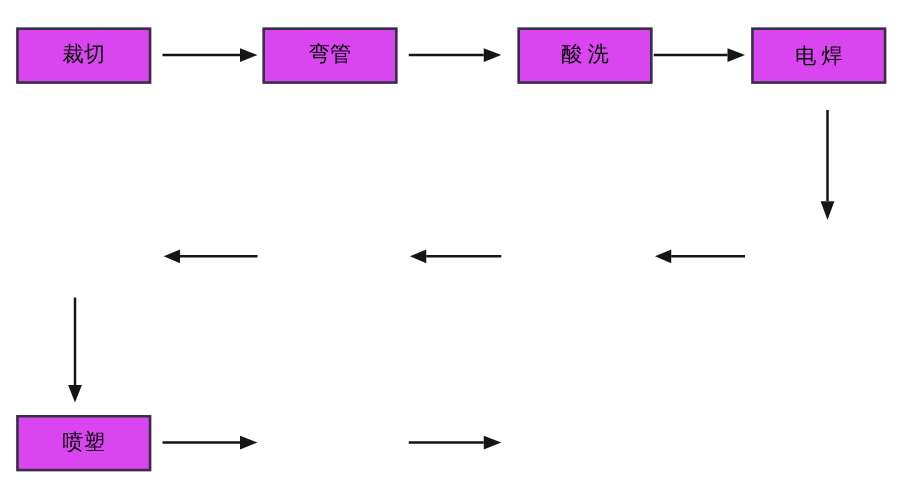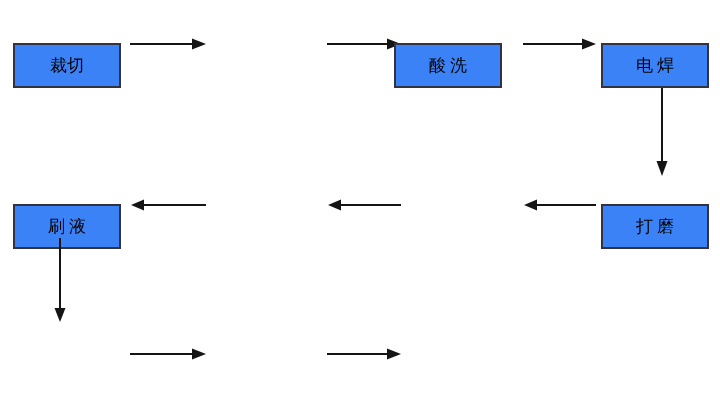--- a/index.html
+++ b/index.html
@@ -15,44 +15,43 @@
     width: 720px;
     height: 400px;
     background: #ffffff;
     overflow: hidden;
   }
   .node {
     position: absolute;
     box-sizing: border-box;
     width: 108px;
     height: 45px;
-    background: #3b82f6;
+    background: #d946ef;
     border: 2px solid #33333f;
     display: flex;
     align-items: center;
     justify-content: center;
     color: #000000;
     font-size: 17px;
     line-height: 1;
     letter-spacing: 0px;
     white-space: nowrap;
     user-select: none;
-    margin-top: 21px;
   }
   .node.spaced {
     letter-spacing: 4px;
     text-indent: 4px;
   }
   
   .r1 { top: 22px; }
   .r2 { top: 183px; }
   .r3 { top: 332px; }
   .c1 { left: 13px; }
   .c2 { left: 210px; }
-  .c3 { left: 394px; }
+  .c3 { left: 414px; }
   .c4 { left: 601px; font-family: Liberation Serif, serif; }
 
   
   .arrow-h {
     position: absolute;
     height: 14px;
     display: block;
   }
   .arrow-v {
     position: absolute;
@@ -70,20 +69,21 @@
 
   <div class="node r1 c1">裁切</div>
 
   <div class="arrow-h" style="left:130px; top:37px; width:76px;">
     <svg width="76" height="14" viewBox="0 0 76 14">
       <line class="astroke" x1="0" y1="7" x2="62" y2="7"></line>
       <polygon class="ahead" points="62,1.5 76,7 62,12.5"></polygon>
     </svg>
   </div>
 
+  <div class="node r1 c2">弯管</div>
 
   <div class="arrow-h" style="left:327px; top:37px; width:74px;">
     <svg width="74" height="14" viewBox="0 0 74 14">
       <line class="astroke" x1="0" y1="7" x2="60" y2="7"></line>
       <polygon class="ahead" points="60,1.5 74,7 60,12.5"></polygon>
     </svg>
   </div>
 
   <div class="node r1 c3 spaced">酸洗</div>
 
@@ -96,21 +96,20 @@
 
   <div class="node r1 c4 spaced">电焊</div>
 
   <div class="arrow-v" style="left:655px; top:88px; height:88px;">
     <svg width="14" height="88" viewBox="0 0 14 88">
       <line class="astroke" x1="7" y1="0" x2="7" y2="73"></line>
       <polygon class="ahead" points="1.5,73 12.5,73 7,88"></polygon>
     </svg>
   </div>
 
-  <div class="node r2 c1 spaced">刷液</div>
 
   <div class="arrow-h" style="left:131px; top:198px; width:75px;">
     <svg width="75" height="14" viewBox="0 0 75 14">
       <line class="astroke" x1="75" y1="7" x2="13" y2="7"></line>
       <polygon class="ahead" points="13,1.5 13,12.5 0,7"></polygon>
     </svg>
   </div>
 
 
   <div class="arrow-h" style="left:328px; top:198px; width:73px;">
@@ -121,29 +120,29 @@
   </div>
 
 
   <div class="arrow-h" style="left:524px; top:198px; width:72px;">
     <svg width="72" height="14" viewBox="0 0 72 14">
       <line class="astroke" x1="72" y1="7" x2="13" y2="7"></line>
       <polygon class="ahead" points="13,1.5 13,12.5 0,7"></polygon>
     </svg>
   </div>
 
-  <div class="node r2 c4 spaced">打磨</div>
 
   <div class="arrow-v" style="left:53px; top:238px; height:84px;">
     <svg width="14" height="84" viewBox="0 0 14 84">
       <line class="astroke" x1="7" y1="0" x2="7" y2="70"></line>
       <polygon class="ahead" points="1.5,70 12.5,70 7,84"></polygon>
     </svg>
   </div>
 
+  <div class="node r3 c1">喷塑</div>
 
   <div class="arrow-h" style="left:130px; top:347px; width:76px;">
     <svg width="76" height="14" viewBox="0 0 76 14">
       <line class="astroke" x1="0" y1="7" x2="62" y2="7"></line>
       <polygon class="ahead" points="62,1.5 76,7 62,12.5"></polygon>
     </svg>
   </div>
 
 
   <div class="arrow-h" style="left:327px; top:347px; width:74px;">

